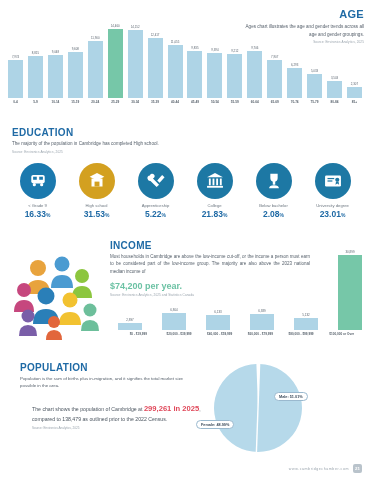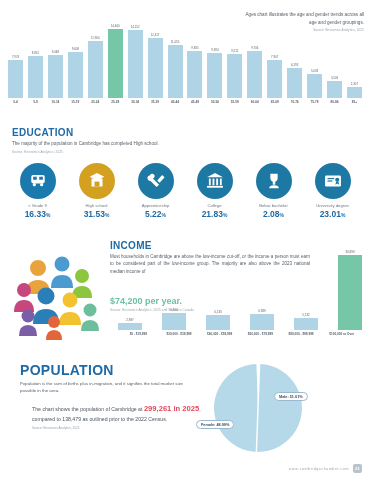--- a/index.html
+++ b/index.html
@@ -50,39 +50,39 @@
   .circ{width:36px;height:36px;border-radius:50%;margin:0 auto;
         display:flex;align-items:center;justify-content:center;}
   .edu-lab{font-size:4.2px;color:#6d7780;margin-top:4px;}
   .edu-val{font-size:8.5px;font-weight:bold;color:#1f6aa5;margin-top:1px;}
   .edu-val .pct{font-size:5px;}
 
   
   .inc-head{position:absolute;left:110px;top:240px;width:200px;}
   .inc-head .sec-title{font-size:10px;}
   .inc-head .sec-desc{font-size:4.5px;margin-top:2px;text-align:justify;}
-  .inc-big{font-size:9px;font-weight:bold;color:#6cc2a4;margin-top:21px;}
+  .inc-big{font-size:9px;font-weight:bold;color:#6cc2a4;margin-top:6px;}
 
   .inc-chart{position:absolute;left:118px;top:236px;width:244px;height:108px;}
   .inc-bars{position:absolute;left:0;bottom:14px;width:100%;height:92px;
             display:flex;align-items:flex-end;justify-content:space-between;}
   .icol{width:24px;display:flex;flex-direction:column;align-items:center;justify-content:flex-end;height:100%;}
   .ival{font-size:3px;color:#5c6670;margin-bottom:1px;white-space:nowrap;}
   .ibar{width:24px;background:#aed4e6;}
   .ibar.hl{background:#76c7a8;}
   .inc-axis{position:absolute;left:0;bottom:0;width:100%;height:12px;
             display:flex;justify-content:space-between;}
   .ixlab{width:44px;text-align:center;font-size:3.1px;color:#5a646e;font-weight:bold;white-space:nowrap;}
 
   
   .people{position:absolute;left:8px;top:248px;width:98px;height:92px;}
 
   
   .pop{position:absolute;left:20px;top:362px;width:180px;}
-  .pop .sec-title{font-size:14px;}
+  .pop .sec-title{font-size:10px;}
   .pop .sec-desc{font-size:4.4px;margin-top:2px;}
   .pop-stat{position:absolute;left:32px;top:402px;width:172px;font-size:5.2px;
             line-height:1.75;color:#4c5660;}
   .pop-stat b{color:#e0485a;font-size:7.6px;font-weight:bold;}
   .pop-stat .src{font-size:3.1px;color:#9aa4ad;display:block;margin-top:2px;}
 
   .pie-wrap{position:absolute;left:212px;top:362px;width:120px;height:92px;}
   .tag{position:absolute;background:#ffffff;border:.6px solid #9ab9cf;border-radius:8px;
        padding:1.5px 4px;font-size:3.8px;color:#3b4a5a;font-weight:bold;white-space:nowrap;}
   .tag-male{left:62px;top:30px;}
@@ -93,20 +93,21 @@
   .furl{font-size:3.6px;color:#9aa4ad;letter-spacing:.55px;}
   .fpage{width:9px;height:9px;border-radius:2px;background:#b9c3cb;color:#fff;
          font-size:4.4px;font-weight:bold;display:flex;align-items:center;justify-content:center;}
 </style>
 </head>
 <body>
 
 <div class="page">
 
   <div class="age-head">
+    <div class="sec-title">AGE</div>
     <div class="sec-desc">Ages chart illustrates the age and gender trends across all age and gender groupings.</div>
     <div class="source">Source: Environics Analytics, 2025</div>
   </div>
 
   <div class="age-chart">
     <div class="bars" id="age-bars">
         <div class="bcol">
           <div class="bval">7,974</div>
           <div class="bar" style="height: 38.2752px;"></div>
         </div>

